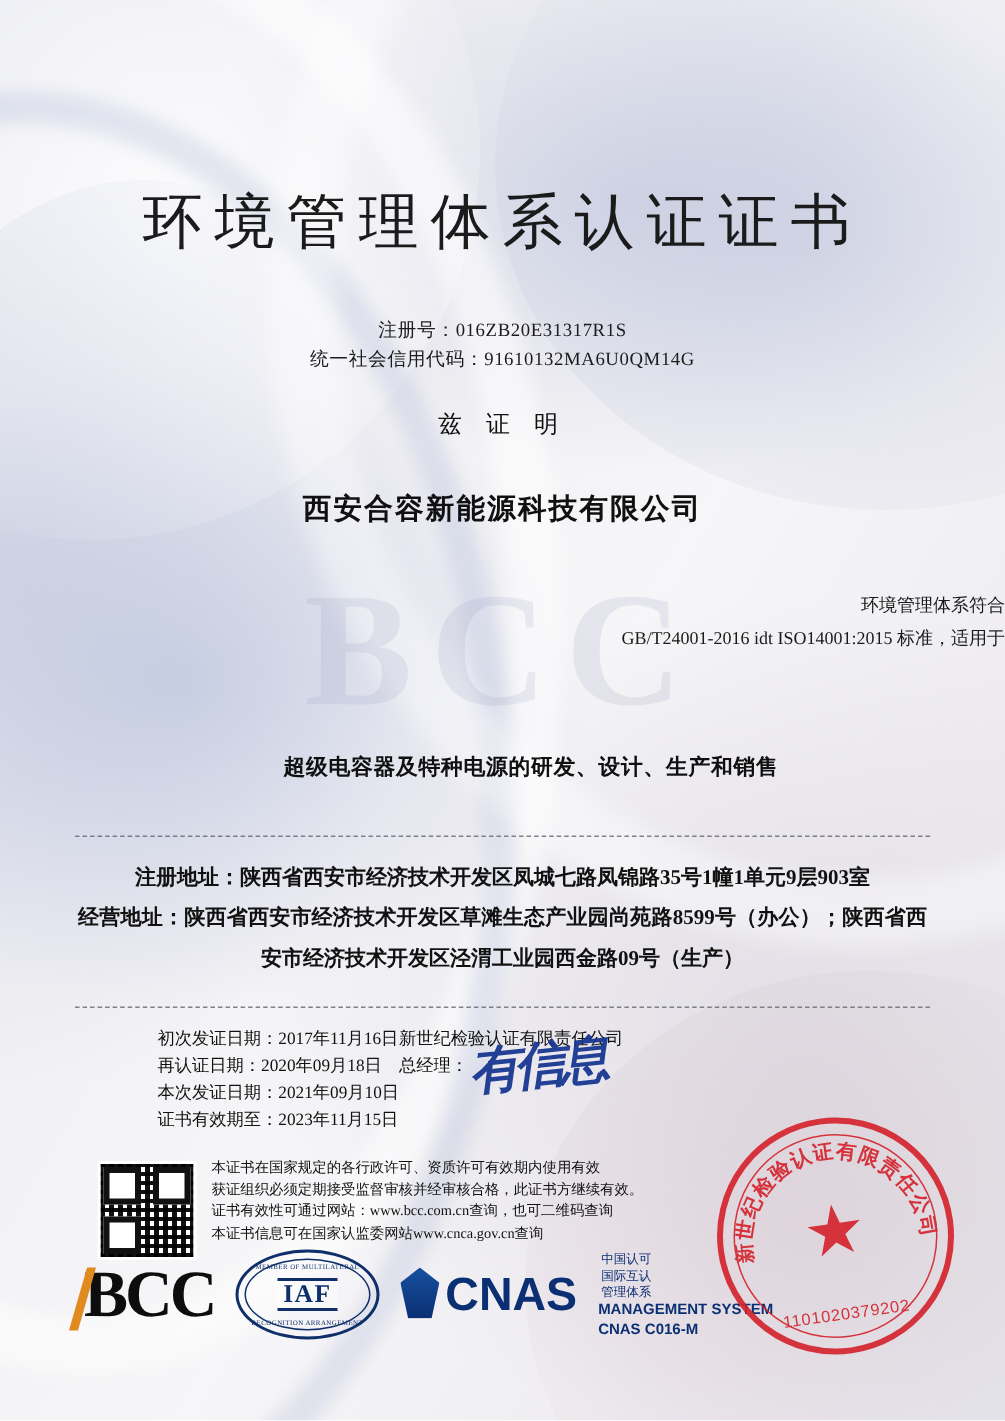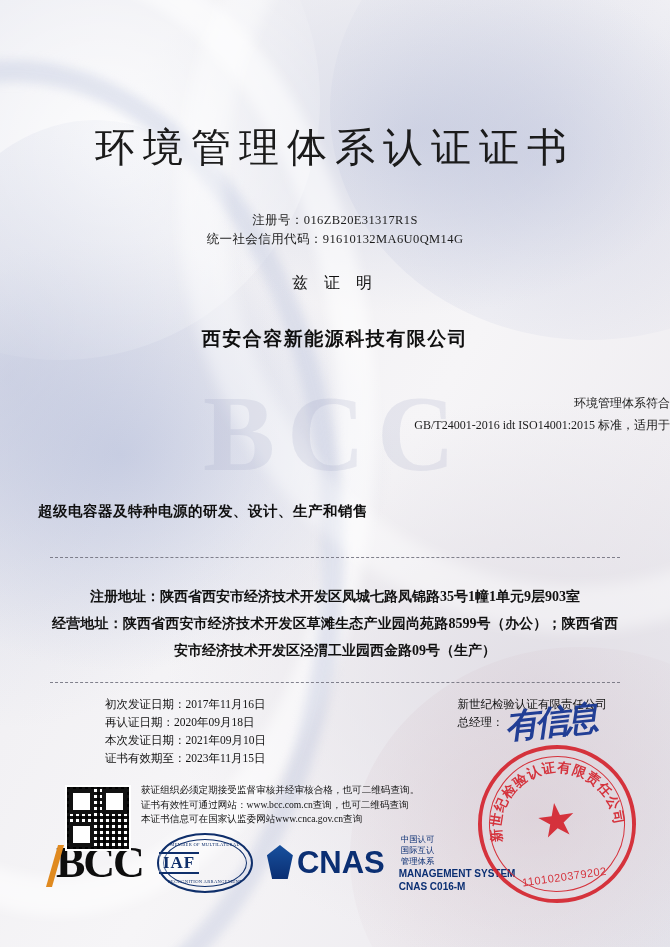--- a/index.html
+++ b/index.html
@@ -79,52 +79,52 @@
     color:#101010;
   }
   .std{
     text-align:right;
     font-size:12px;
     margin-top:40px;
     line-height:22px;
     color:#1a1a1a;
   }
   .scope{
+    text-align:center;
     font-size:14.5px;
     font-weight:bold;
     margin-top:66px;
     letter-spacing:.5px;
     color:#101010;
     padding-left:38px;
   }
   .hr{
     width:570px;margin:36px auto 0;
     border-top:1px dashed #6d6d7a;
     opacity:.85;
   }
   .addr{
-    width:566px;margin:11px auto;
+    width:566px;margin:0 auto;
     font-size:14px;
     font-weight:bold;
     line-height:27px;
     color:#111;
     text-align:center;
     padding-top:14px;
   }
   .addr .row{display:block;text-align:center;}
   .addr .row.two{text-align:justify;text-align-last:center;}
   .hr2{
     width:570px;margin:18px auto 0;
     border-top:1px dashed #6d6d7a;
     opacity:.85;
   }
   .dates-wrap{
     display:flex;
     width:600px;margin:12px auto 0;
-    justify-content:space-between;
   }
   .dates{
     font-size:11.5px;
     line-height:18px;
     color:#111;
     padding-left:70px;
   }
   .signblock{
     font-size:11.5px;
     line-height:18px;
@@ -197,21 +197,21 @@
   }
   .bcc-logo .slash{
     position:absolute;left:-4px;top:6px;
     width:6px;height:42px;background:#e08a20;
     transform:skewX(-16deg);
   }
   .iaf{
     width:92px;height:56px;
     border-radius:50%;
     border:2px solid #0f2f6b;
-    display:flex;align-items:flex-start;justify-content:center;
+    display:flex;align-items:center;justify-content:center;
     flex-direction:column;
     color:#0f2f6b;
     position:relative;
   }
   .iaf .ring{
     position:absolute;inset:4px;border:1px solid #0f2f6b;border-radius:50%;
   }
   .iaf .word{
     font-size:17px;font-weight:bold;letter-spacing:1px;
     border-top:2px solid #0f2f6b;border-bottom:2px solid #0f2f6b;
@@ -331,21 +331,22 @@
         <div>总经理：</div>
         <div class="sign-img">有信息</div>
       </div>
     </div>
 
     <div class="lower">
       <div class="qr">
           <i></i>
         </div>
       <div class="bccinfo">
-        <div>获证组织必须定期接受监督审核并经审核合格，也可二维码查询。</div>
+        <div>本证书在国家规定的各行政许可、资质许可有效期内使用有效</div>
+        <div>获证组织必须定期接受监督审核并经审核合格，此证书方继续有效。</div>
         <div>证书有效性可通过网站：www.bcc.com.cn查询，也可二维码查询</div>
         <div>本证书信息可在国家认监委网站www.cnca.gov.cn查询</div>
       </div>
     </div>
 
   </div>
 
   <div class="footer">
     <div class="logos">
       <div class="bcc-logo">

